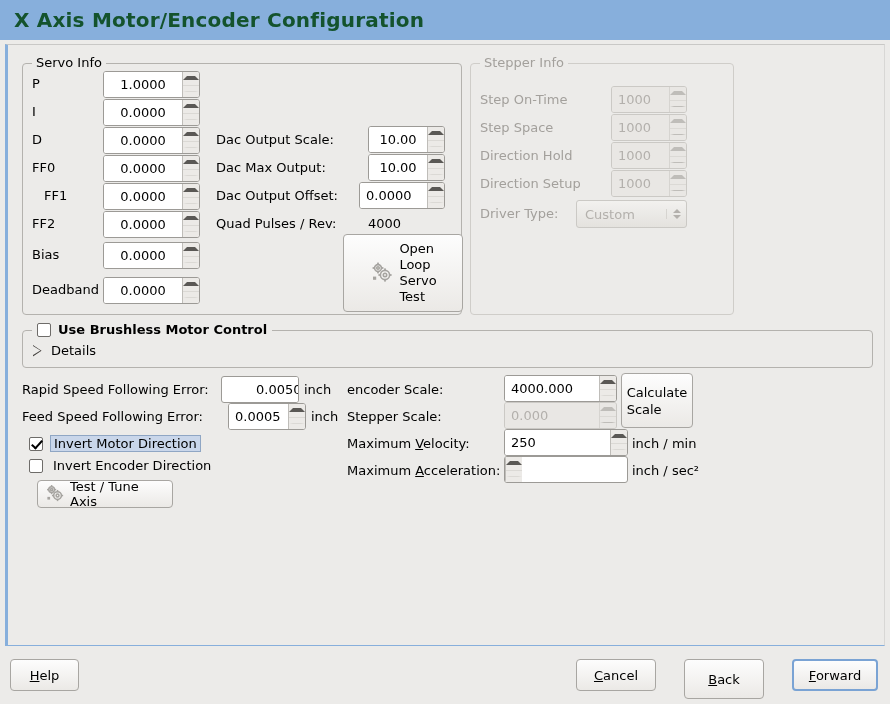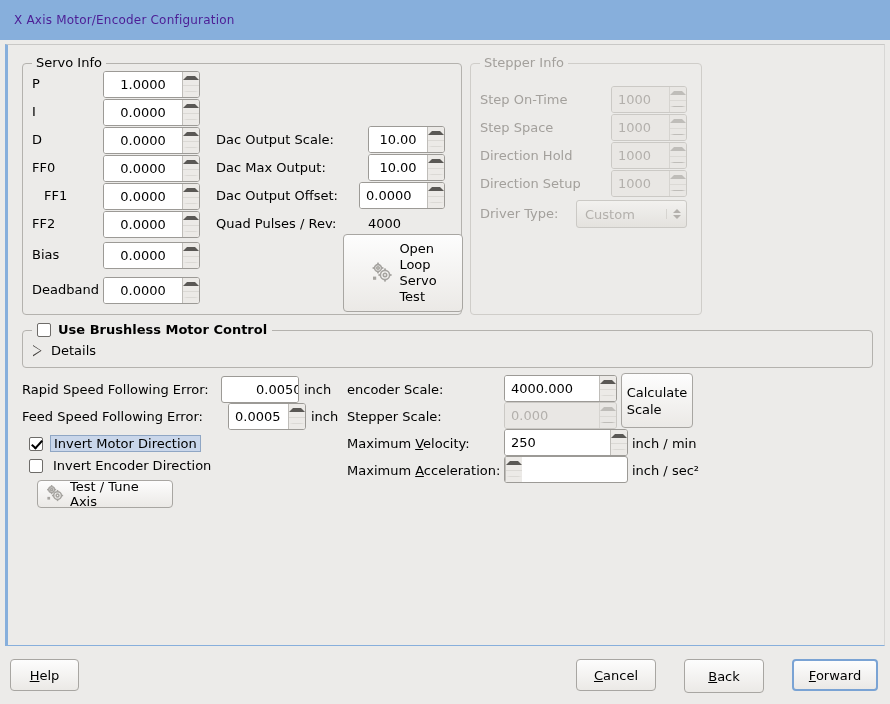--- a/index.html
+++ b/index.html
@@ -15,23 +15,23 @@
   }
 
   
   .titlebar {
     height: 40px;
     background: #87afdc;
     display: flex; align-items: center;
     padding-left: 14px;
   }
   .titlebar .title {
-    color: #4c1d95;
-    font-size: 12px;
-    font-weight: normal;
+    color: #14532d;
+    font-size: 20px;
+    font-weight: bold;
     letter-spacing: 0.2px;
   }
 
   
   .window-body {
     position: absolute;
     top: 40px; left: 0; right: 0; bottom: 0;
     background: #ecebe9;
   }
   .content-pane {
@@ -373,21 +373,21 @@
       </span>
       <span style="text-align:left; line-height:16px;">
         <span>Open</span><br>
         <span>Loop</span><br>
         <span>Servo</span><br>
         <span>Test</span>
       </span>
     </div>
   </div>
 
-  <div class="frame disabled" style="left:462px; top:18px; width:232px; height:252px;">
+  <div class="frame disabled" style="left:462px; top:18px; width:264px; height:252px;">
     <span class="frame-label">Stepper Info</span>
 
     <span class="lbl dis" style="position:absolute; left:9px; top:28px;">Step On-Time</span>
     <div class="spin disabled left" style="position:absolute; left:140px; top:22px; width:76px;">
       <div class="val">1000</div>
       <div class="btns">
         <div class="up">
               <i class="chev up"></i>
             </div>
         <div class="dn">
@@ -588,21 +588,21 @@
 <div class="bottombar">
   <div class="left">
     <div class="btn" style="width:69px; height:32px;">
       <span><span></span><u>H</u><span>elp</span></span>
     </div>
   </div>
   <div class="right">
     <div class="btn" style="width:80px; height:32px;">
       <span><span></span><u>C</u><span>ancel</span></span>
     </div>
-    <div class="btn" style="width:80px; height:34px;">
+    <div class="btn" style="width:80px; height:40px;">
       <span><span></span><u>B</u><span>ack</span></span>
     </div>
     <div class="btn focus" style="width:86px; height:32px;">
       <span><span></span><u>F</u><span>orward</span></span>
     </div>
   </div>
 </div>
 
 </div>
 

